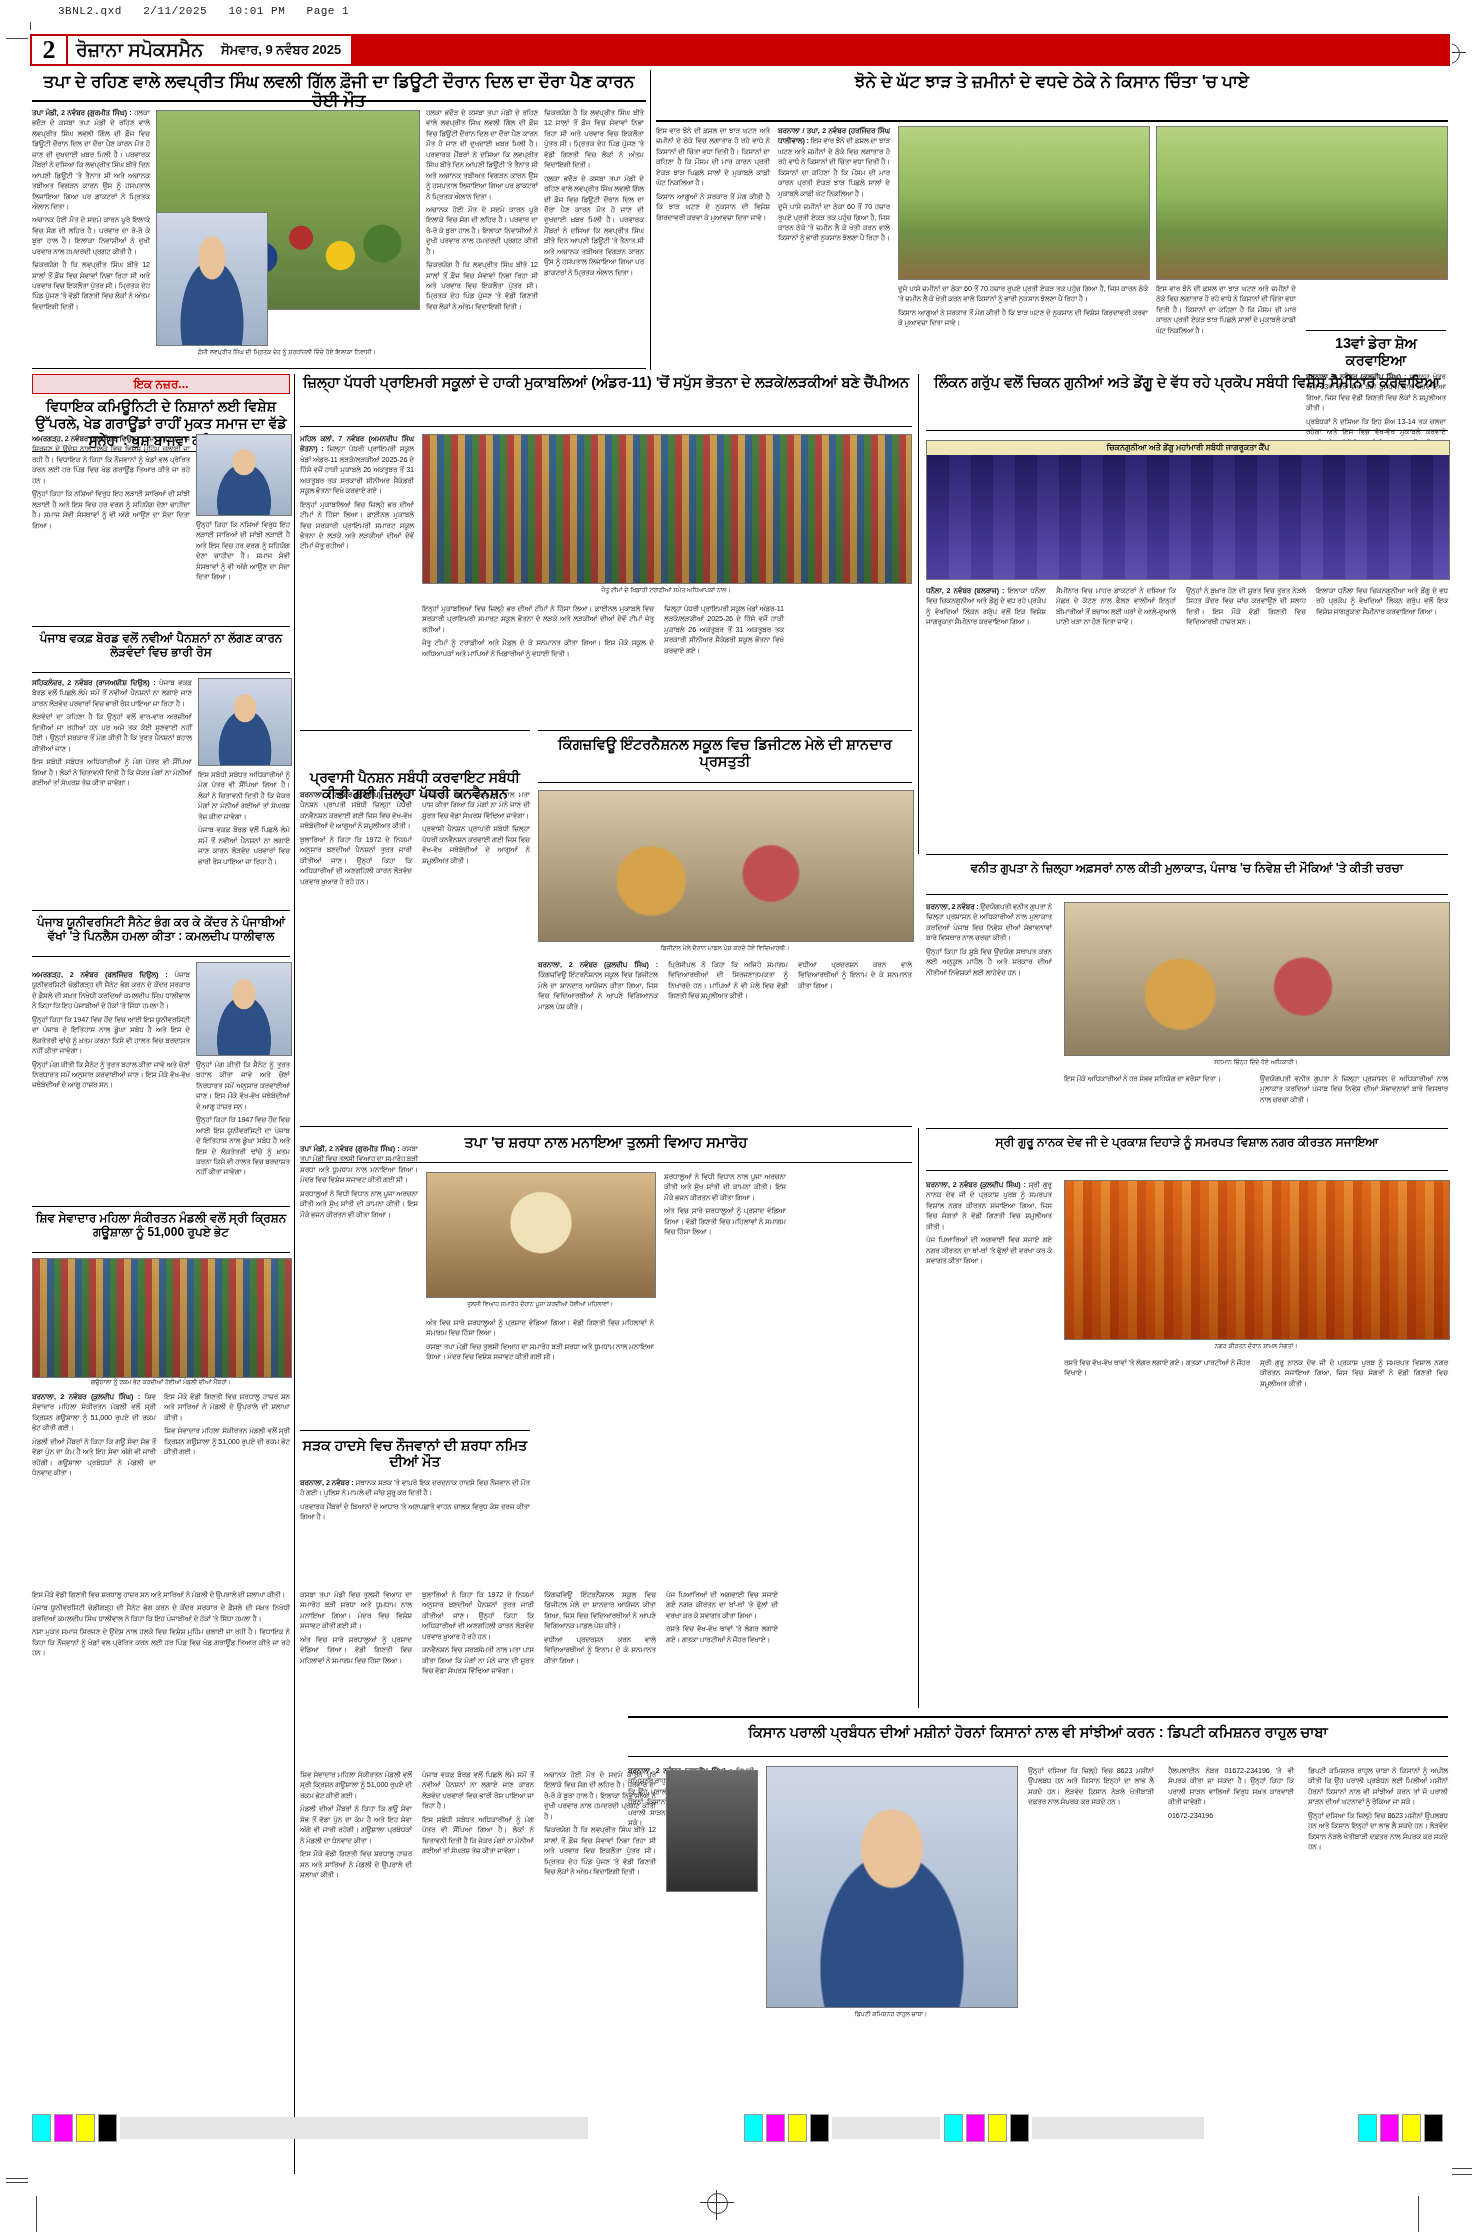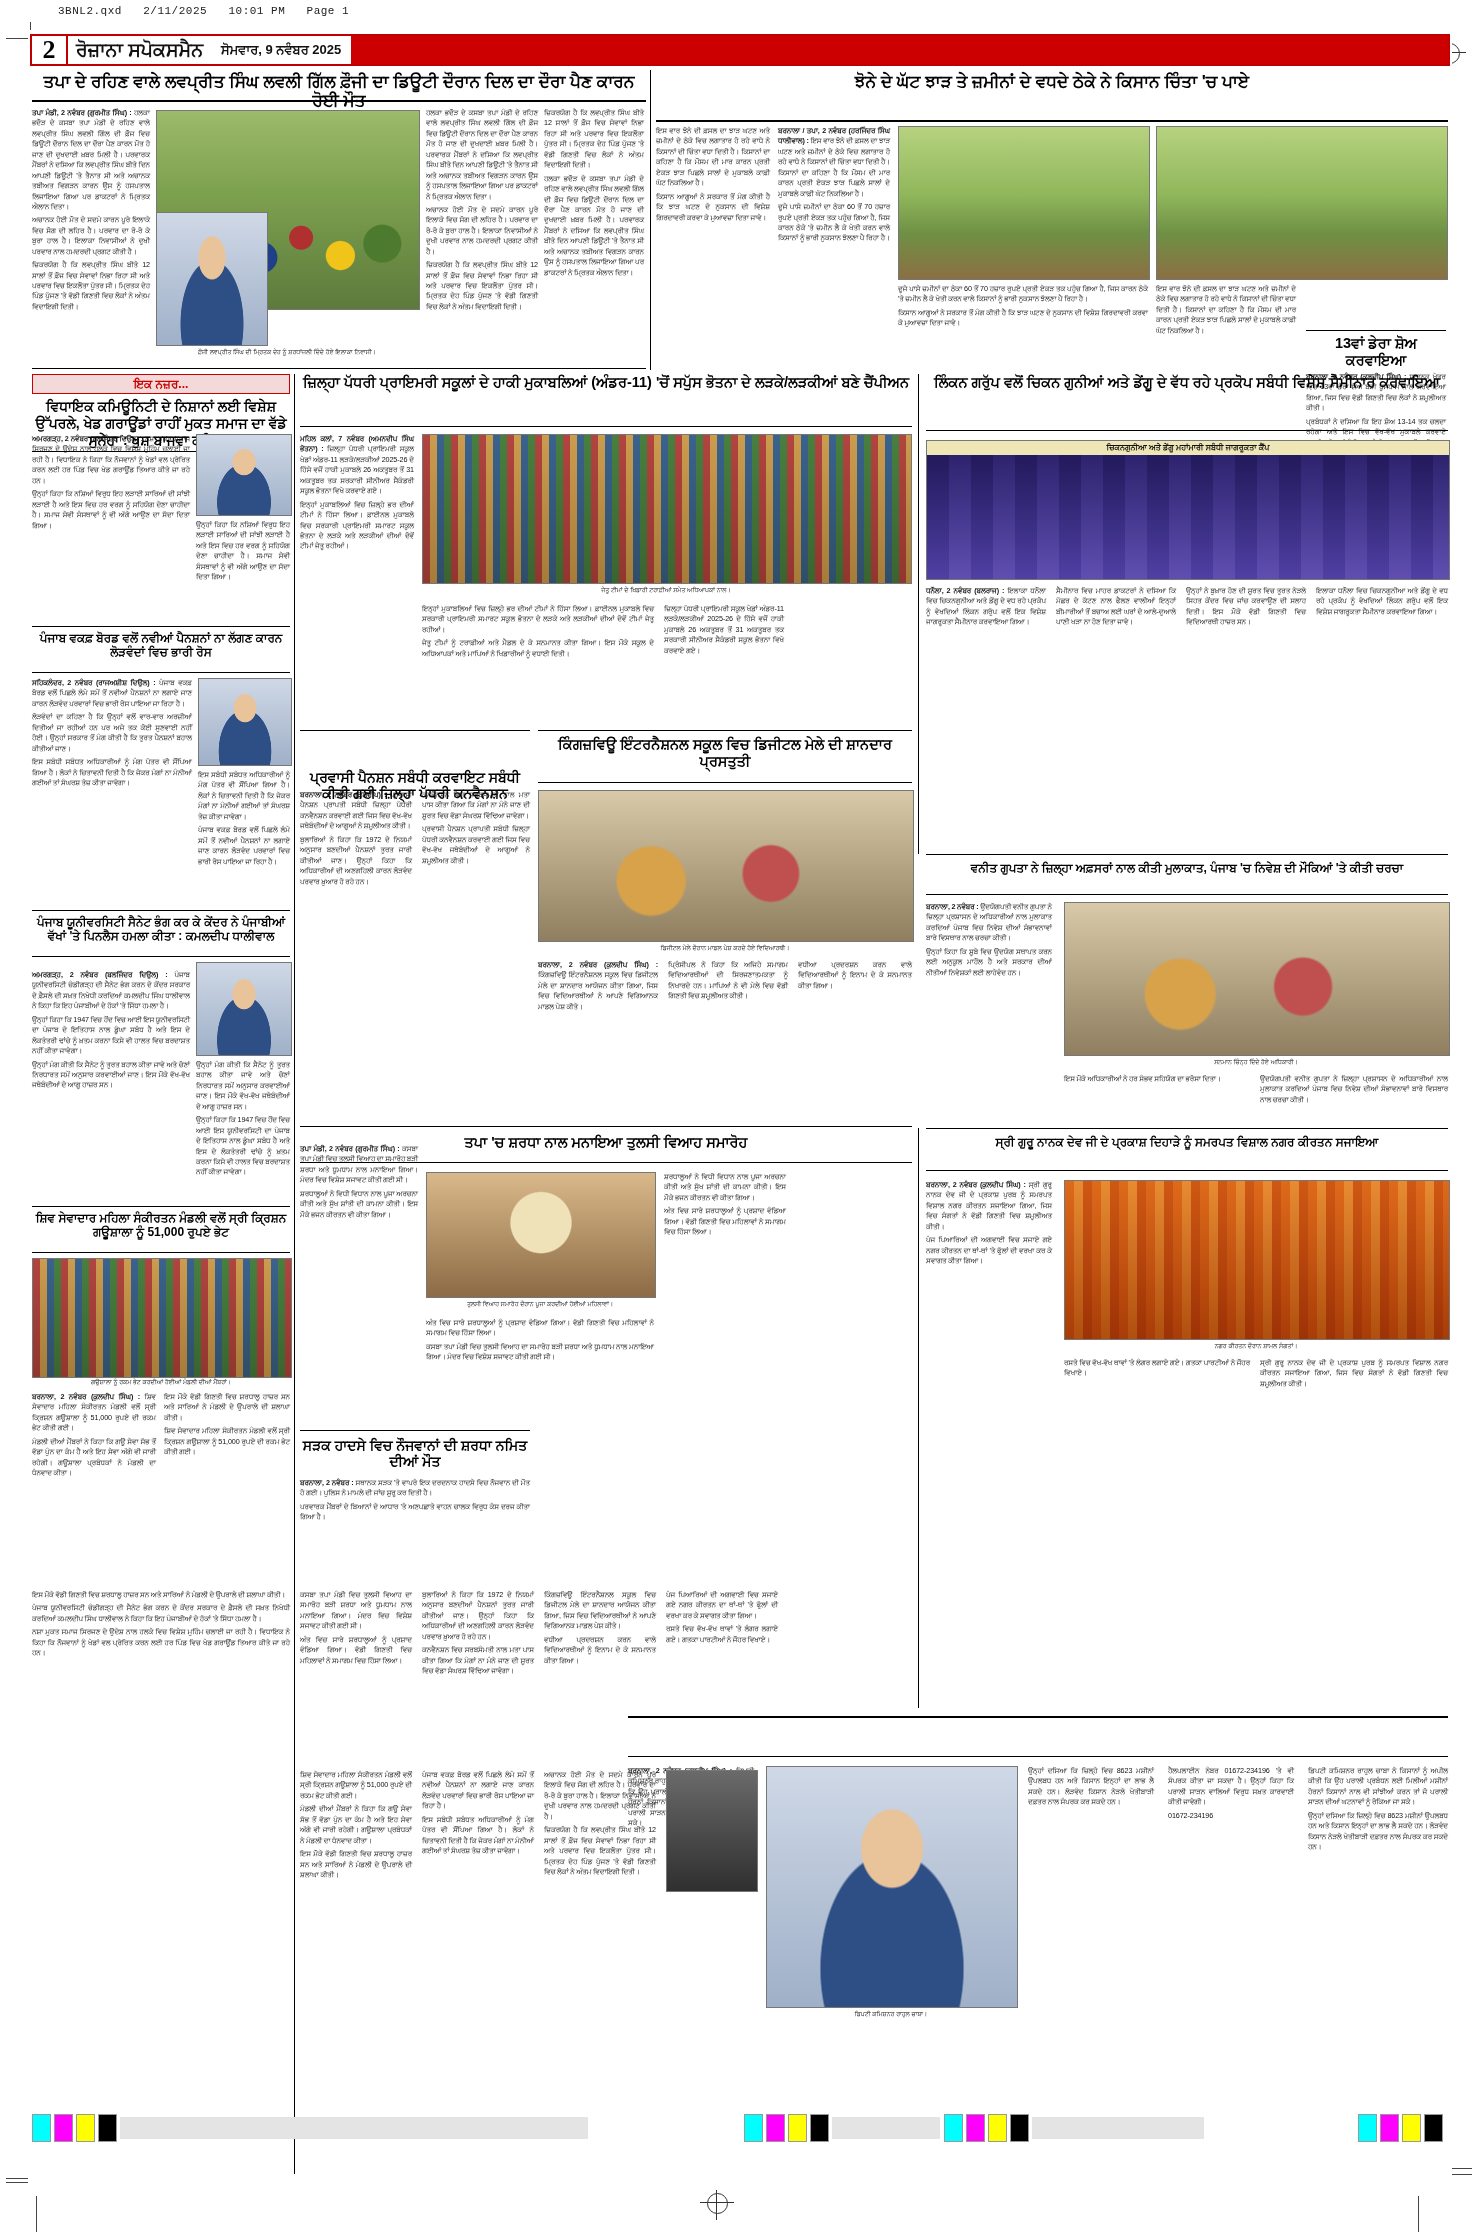--- a/index.html
+++ b/index.html
@@ -450,20 +450,23 @@
     <div class="blk col-text" style="left:1036px;top:1328px;width:186px;">
       <p>ਰਸਤੇ ਵਿਚ ਵੱਖ-ਵੱਖ ਥਾਵਾਂ 'ਤੇ ਲੰਗਰ ਲਗਾਏ ਗਏ। ਗਤਕਾ ਪਾਰਟੀਆਂ ਨੇ ਜੌਹਰ ਵਿਖਾਏ।</p>
     </div>
     <div class="blk col-text" style="left:1232px;top:1328px;width:188px;">
       <p>ਸ੍ਰੀ ਗੁਰੂ ਨਾਨਕ ਦੇਵ ਜੀ ਦੇ ਪ੍ਰਕਾਸ਼ ਪੁਰਬ ਨੂੰ ਸਮਰਪਤ ਵਿਸ਼ਾਲ ਨਗਰ ਕੀਰਤਨ ਸਜਾਇਆ ਗਿਆ, ਜਿਸ ਵਿਚ ਸੰਗਤਾਂ ਨੇ ਵੱਡੀ ਗਿਣਤੀ ਵਿਚ ਸ਼ਮੂਲੀਅਤ ਕੀਤੀ।</p>
     </div>
 
     <div class="vrule" style="left:890px;top:1098px;height:580px;"></div>
 
     <div class="hrule2" style="left:600px;top:1686px;width:820px;"></div>
+    <div class="blk" style="left:600px;top:1694px;width:820px;">
+      <div class="hl hl-md">ਕਿਸਾਨ ਪਰਾਲੀ ਪ੍ਰਬੰਧਨ ਦੀਆਂ ਮਸ਼ੀਨਾਂ ਹੋਰਨਾਂ ਕਿਸਾਨਾਂ ਨਾਲ ਵੀ ਸਾਂਝੀਆਂ ਕਰਨ : ਡਿਪਟੀ ਕਮਿਸ਼ਨਰ ਰਾਹੁਲ ਚਾਬਾ</div>
+    </div>
     <div class="hrule" style="left:600px;top:1726px;width:820px;"></div>
     <div class="blk col-text" style="left:600px;top:1736px;width:126px;">
       <p><span class="dateline">ਬਰਨਾਲਾ, 2 ਨਵੰਬਰ (ਕੁਲਦੀਪ ਸਿੰਘ) :</span>
          <span>ਡਿਪਟੀ ਕਮਿਸ਼ਨਰ ਰਾਹੁਲ ਚਾਬਾ ਨੇ ਕਿਸਾਨਾਂ ਨੂੰ ਅਪੀਲ ਕੀਤੀ ਕਿ ਉਹ ਪਰਾਲੀ ਪ੍ਰਬੰਧਨ ਲਈ ਮਿਲੀਆਂ ਮਸ਼ੀਨਾਂ ਹੋਰਨਾਂ ਕਿਸਾਨਾਂ ਨਾਲ ਵੀ ਸਾਂਝੀਆਂ ਕਰਨ ਤਾਂ ਜੋ ਪਰਾਲੀ ਸਾੜਨ ਦੀਆਂ ਘਟਨਾਵਾਂ ਨੂੰ ਰੋਕਿਆ ਜਾ ਸਕੇ।</span></p>
     </div>
     <div class="photo ph-portrait" style="left:738px;top:1736px;width:250px;height:240px;"></div>
     <div class="capbar" style="position:absolute;left:738px;top:1980px;width:250px;">ਡਿਪਟੀ ਕਮਿਸ਼ਨਰ ਰਾਹੁਲ ਚਾਬਾ।</div>
     <div class="blk col-text" style="left:1000px;top:1736px;width:126px;">
       <p>ਉਨ੍ਹਾਂ ਦਸਿਆ ਕਿ ਜ਼ਿਲ੍ਹੇ ਵਿਚ 8623 ਮਸ਼ੀਨਾਂ ਉਪਲਬਧ ਹਨ ਅਤੇ ਕਿਸਾਨ ਇਨ੍ਹਾਂ ਦਾ ਲਾਭ ਲੈ ਸਕਦੇ ਹਨ। ਲੋੜਵੰਦ ਕਿਸਾਨ ਨੇੜਲੇ ਖੇਤੀਬਾੜੀ ਦਫ਼ਤਰ ਨਾਲ ਸੰਪਰਕ ਕਰ ਸਕਦੇ ਹਨ।</p>
     </div>

